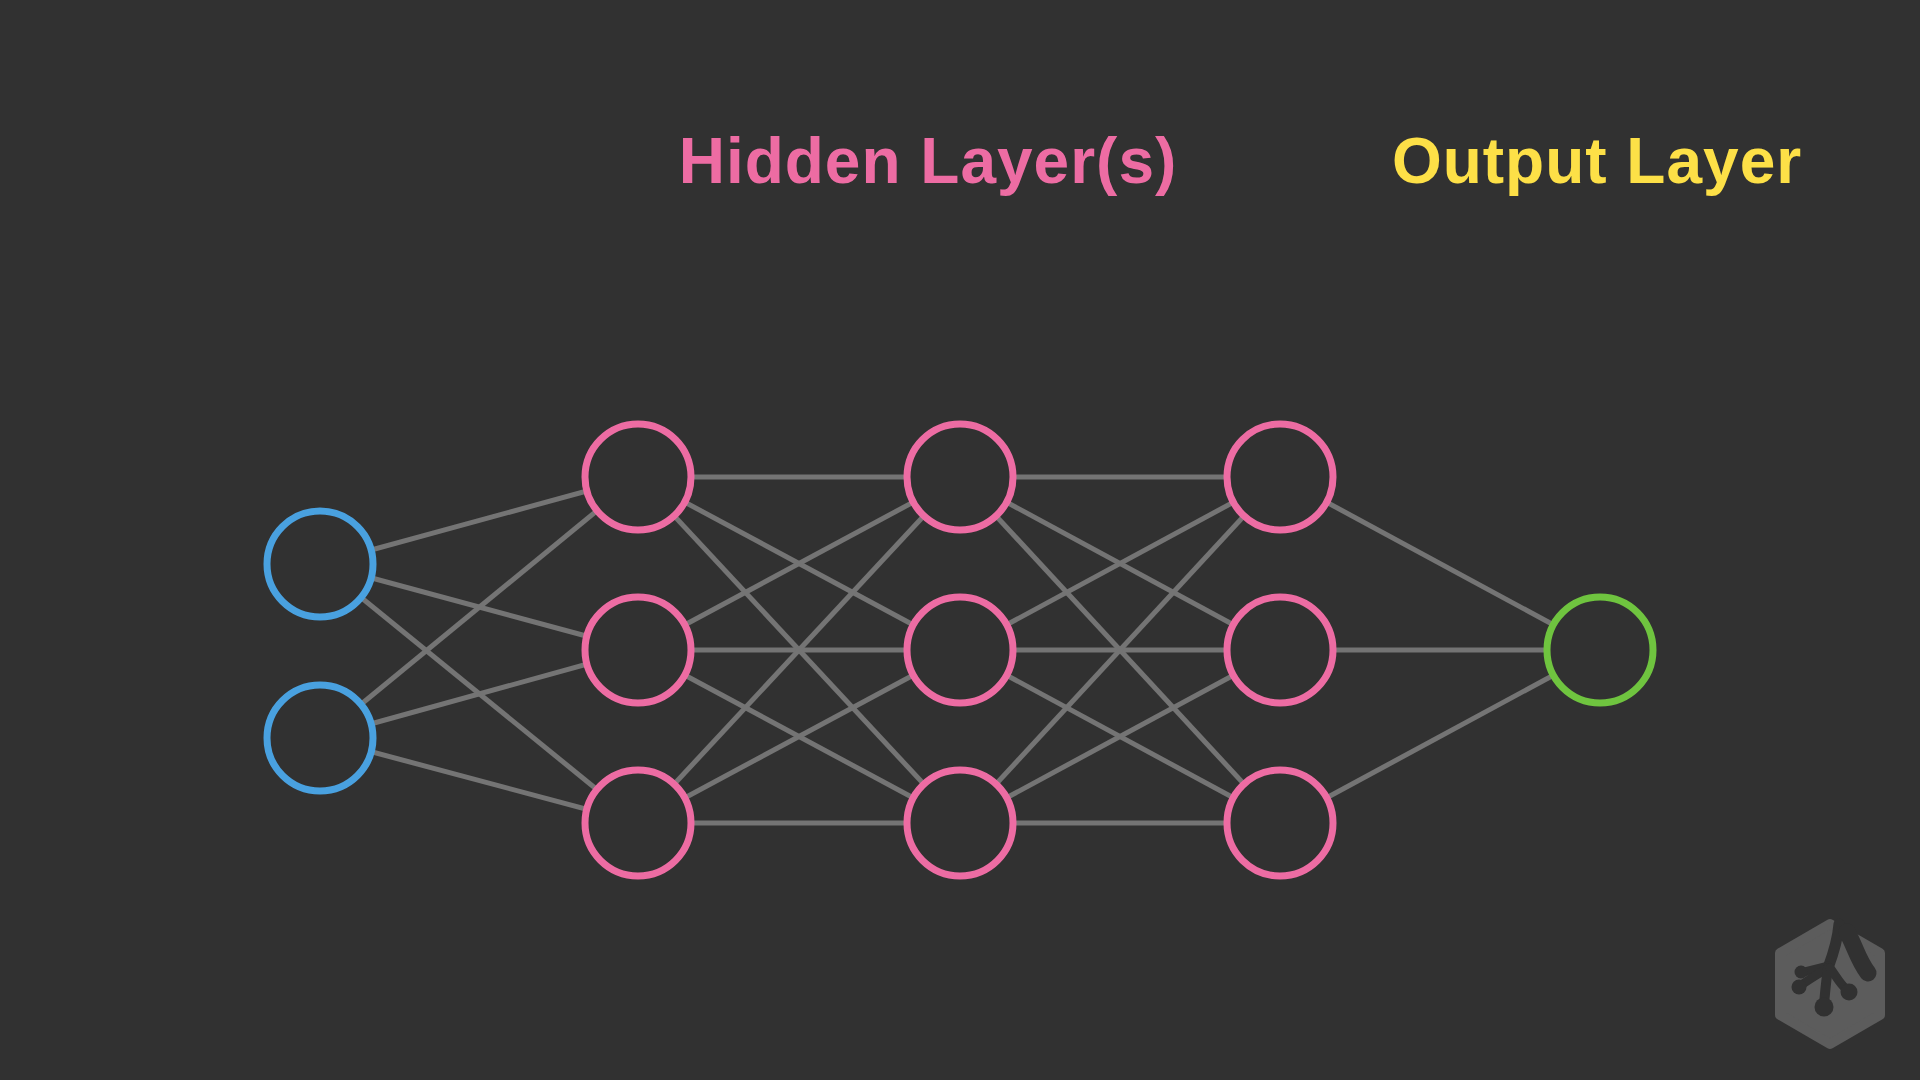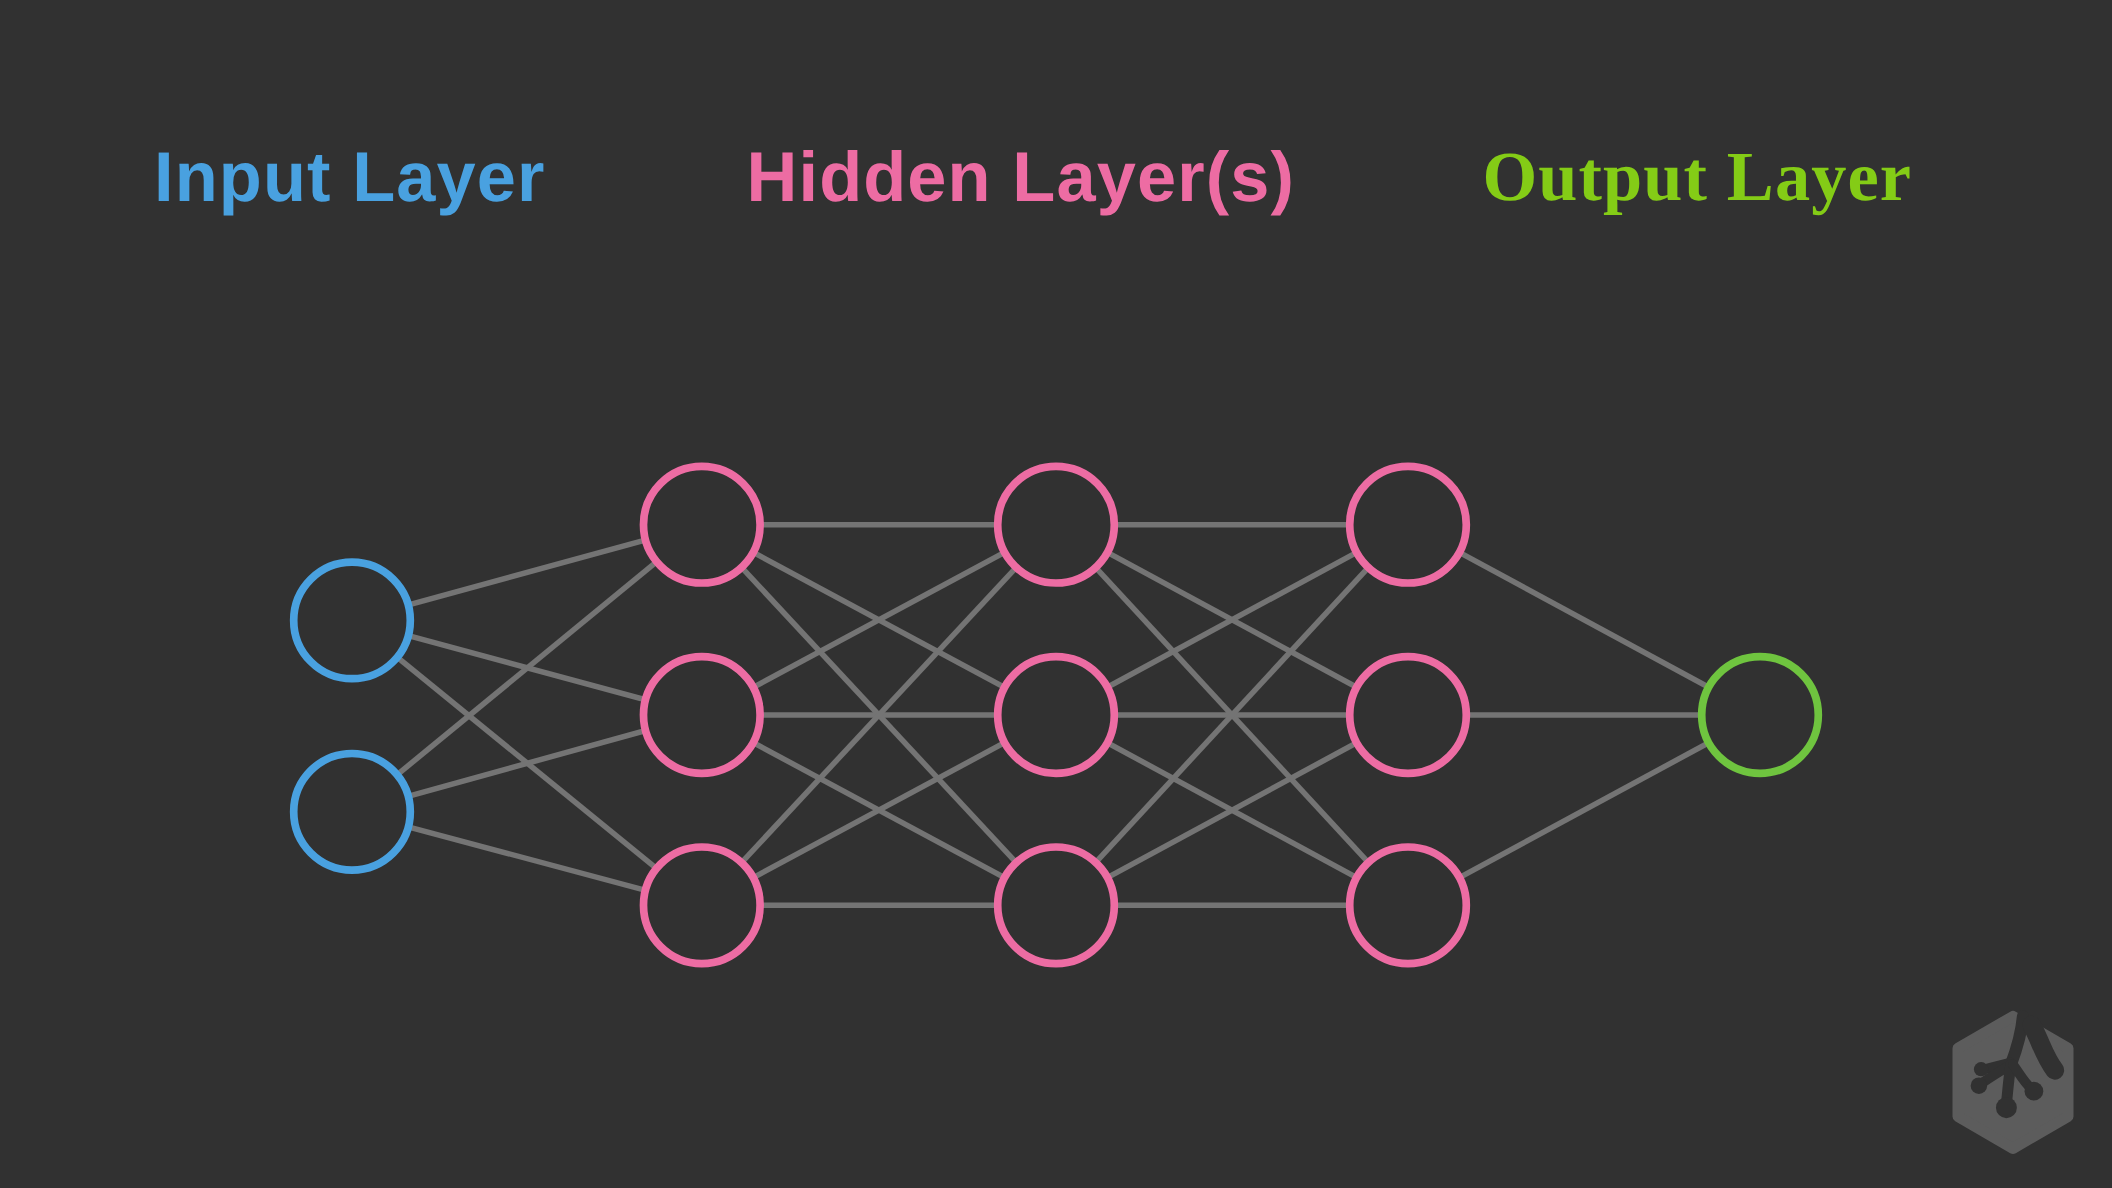--- a/index.html
+++ b/index.html
@@ -81,23 +81,22 @@
       <circle cx="638" cy="823" r="53" fill="#313131" stroke="#ed6ca3" stroke-width="7"></circle>
       <circle cx="960" cy="477" r="53" fill="#313131" stroke="#ed6ca3" stroke-width="7"></circle>
       <circle cx="960" cy="650" r="53" fill="#313131" stroke="#ed6ca3" stroke-width="7"></circle>
       <circle cx="960" cy="823" r="53" fill="#313131" stroke="#ed6ca3" stroke-width="7"></circle>
       <circle cx="1280" cy="477" r="53" fill="#313131" stroke="#ed6ca3" stroke-width="7"></circle>
       <circle cx="1280" cy="650" r="53" fill="#313131" stroke="#ed6ca3" stroke-width="7"></circle>
       <circle cx="1280" cy="823" r="53" fill="#313131" stroke="#ed6ca3" stroke-width="7"></circle>
       <circle cx="1600" cy="650" r="53" fill="#313131" stroke="#6fc43f" stroke-width="7"></circle>
     </svg>
 
-  <div class="layer-label" style="color: rgb(73, 161, 224); left: 318px;">Input Layer</div>
   <div class="layer-label" style="color: rgb(237, 108, 163); left: 928px;">Hidden Layer(s)</div>
-  <div class="layer-label" style="color: #84cc16; left: 1543px; font-family: Liberation Serif, serif;">Output Layer</div>
+  <div class="layer-label" style="color: #fde047; left: 1597px;">Output Layer</div>
 
   <svg class="logo" viewBox="0 0 124 136">
     <g>
       <path stroke-linejoin="round" stroke-width="10" d="M62 8 L112 37 L112 99 L62 128 L12 99 L12 37 Z" fill="#5c5c5c"></path>
       <path fill="none" stroke-linejoin="round" stroke-width="10" d="M62 8 L112 37 L112 99 L62 128 L12 99 L12 37 Z" stroke="#5c5c5c"></path>
     </g>
     <g fill="none" stroke="#313131" stroke-linecap="round">
       <path d="M71 8 C70 20 66 36 60 52" stroke-width="11"></path>
       <path d="M60 50 L36 56" stroke-width="9"></path>
       <path d="M60 52 C50 58 40 64 32 70" stroke-width="9"></path>

